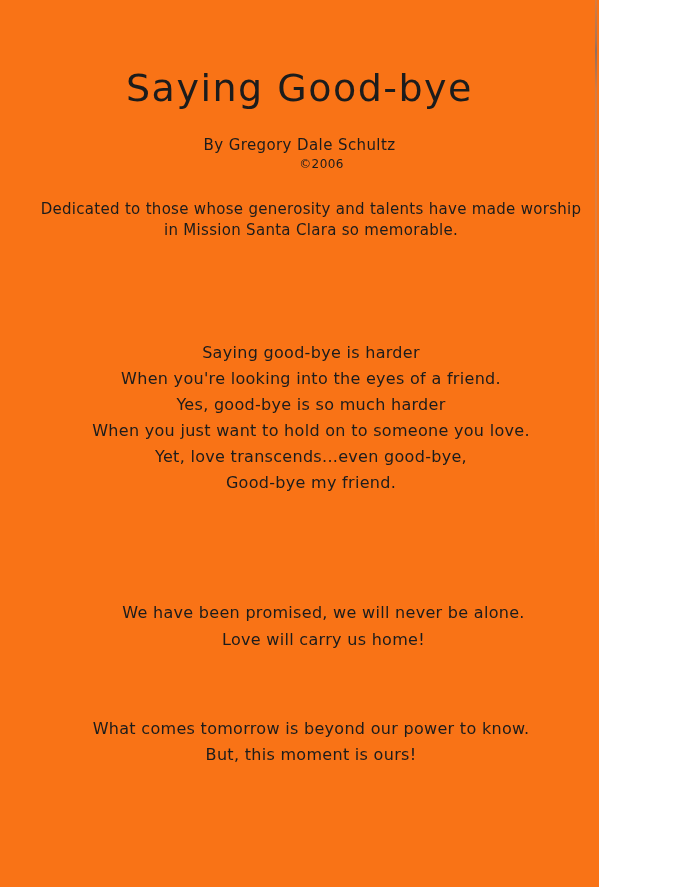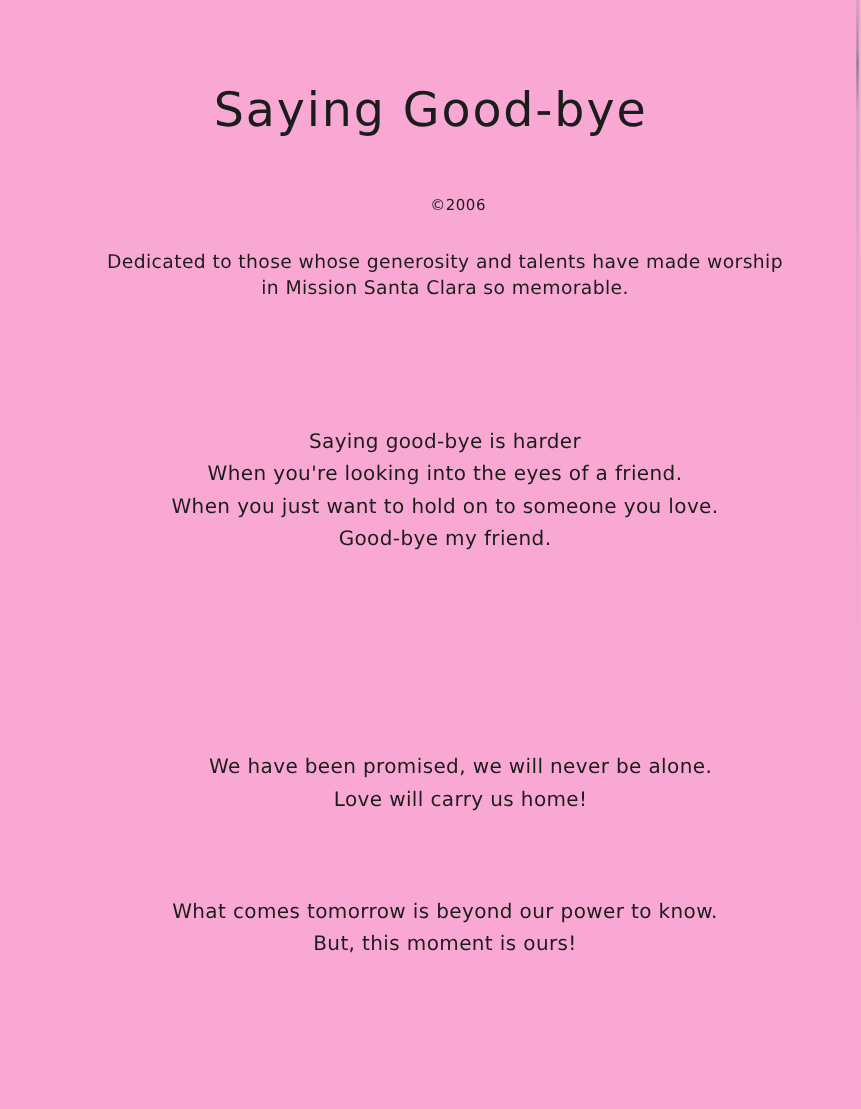--- a/index.html
+++ b/index.html
@@ -2,23 +2,23 @@
 <html><head>
 <meta charset="utf-8">
 <style>
   html, body {
     margin: 0;
     padding: 0;
     background: #ffffff;
   }
   .page {
     position: relative;
-    width: 689px;
+    width: 599px;
     height: 887px;
-    background: #f9a8d4;
+    background: #f97316;
     overflow: hidden;
     color: #1c1c1c;
     font-family: "DejaVu Sans", sans-serif;
   }
   .scan-line {
     position: absolute;
     top: 0;
     right: 2px;
     width: 2px;
     height: 565px;
@@ -86,32 +86,35 @@
 </style>
 </head>
 <body>
 
 <div class="page">
 
   <div class="scan-line"></div>
 
   <h1 class="centered-block title">Saying Good-bye</h1>
 
+  <div class="centered-block byline">By Gregory Dale Schultz</div>
 
   <div class="centered-block copyright">©2006</div>
 
   <div class="centered-block dedication">
     <span class="line">Dedicated to those whose generosity and talents have made worship</span>
     <span class="line">in Mission Santa Clara so memorable.</span>
   </div>
 
   <div class="centered-block stanza stanza-1">
     <span class="line">Saying good-bye is harder</span>
     <span class="line">When you're looking into the eyes of a friend.</span>
+    <span class="line">Yes, good-bye is so much harder</span>
     <span class="line">When you just want to hold on to someone you love.</span>
+    <span class="line">Yet, love transcends...even good-bye,</span>
     <span class="line">Good-bye my friend.</span>
   </div>
 
   <div class="centered-block stanza stanza-2">
     <span class="line">We have been promised, we will never be alone.</span>
     <span class="line">Love will carry us home!</span>
   </div>
 
   <div class="centered-block stanza stanza-3">
     <span class="line">What comes tomorrow is beyond our power to know.</span>

